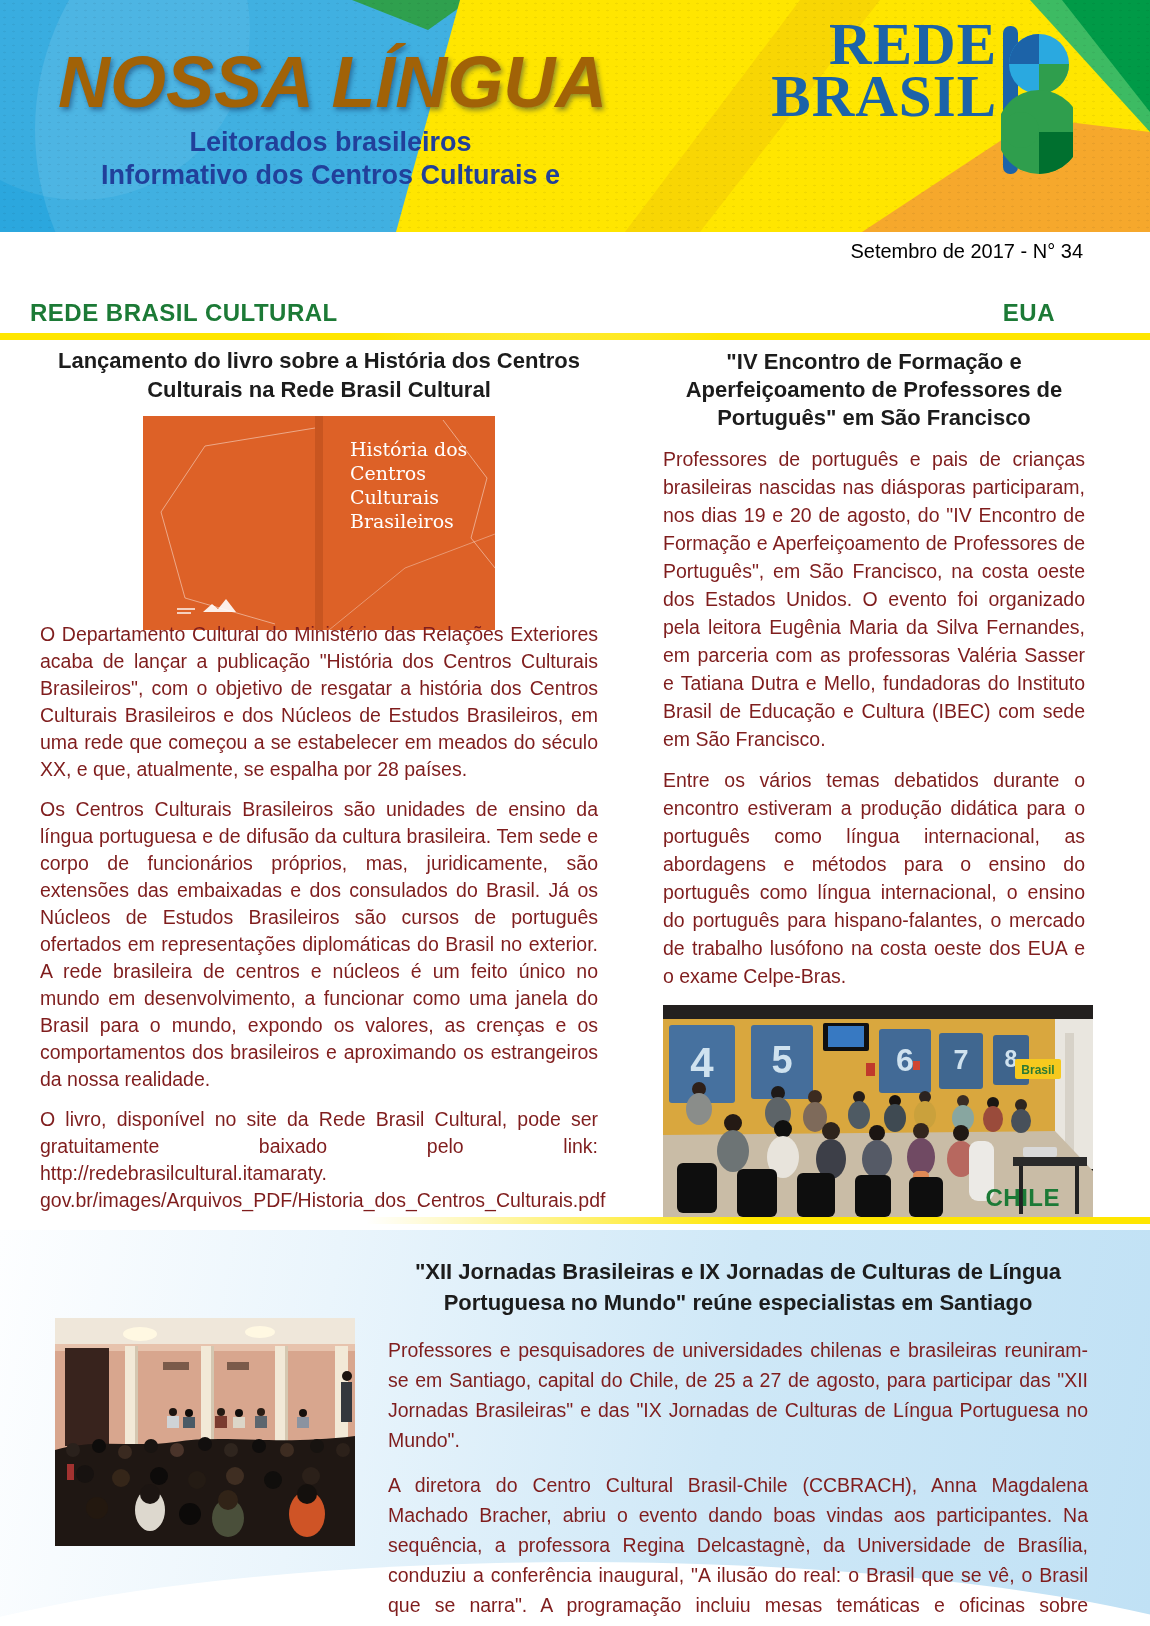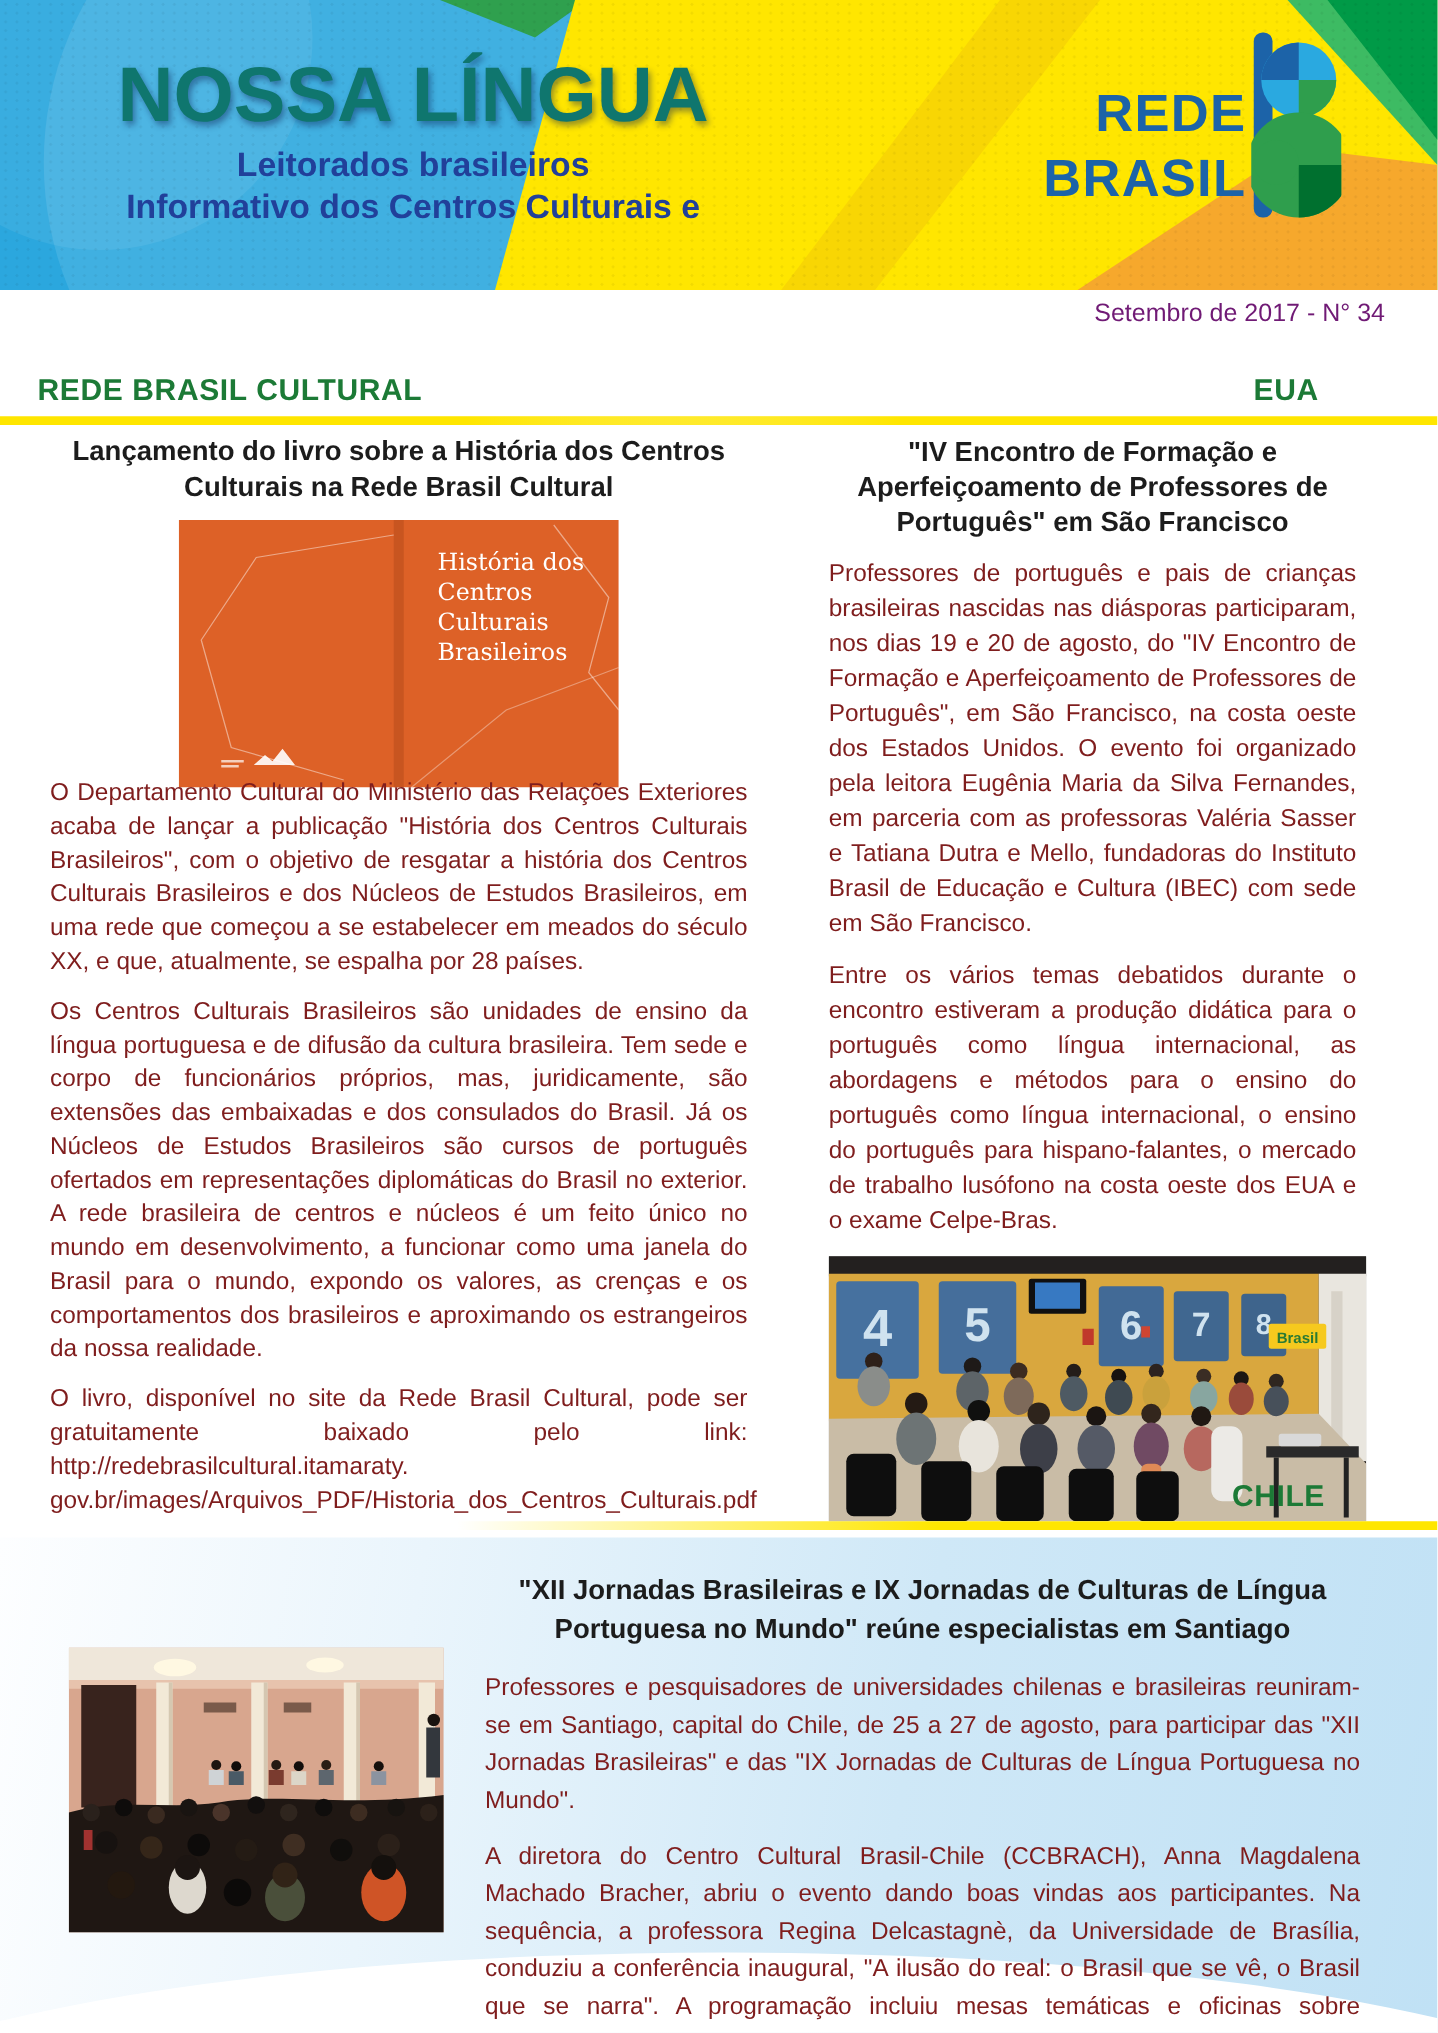--- a/index.html
+++ b/index.html
@@ -12,38 +12,38 @@
   
   .masthead{position:absolute;left:0;top:0;width:1150px;height:232px;overflow:hidden;}
   .masthead svg.mast-bg{position:absolute;left:0;top:0;width:100%;height:100%;}
   .masthead::after{
     content:"";position:absolute;inset:0;pointer-events:none;
     background-image:radial-gradient(rgba(0,0,0,.055) 1px,transparent 1.4px);
     background-size:9px 7px;
   }
   .mast-title-block{position:absolute;left:58px;top:46px;width:545px;text-align:center;z-index:2;}
   .mast-title{
-    font-size:62px;font-weight:bold;color:#0f766e;line-height:1;letter-spacing:0px;
-    text-shadow:2px 3px 5px rgba(10,30,80,.45);white-space:nowrap;
+    font-size:72px;font-weight:bold;color:#a16207;line-height:1;letter-spacing:0px;
+    text-shadow:2px 3px 5px rgba(10,30,80,.45);white-space:nowrap;font-style:italic;
   }
   .mast-sub{font-size:27px;font-weight:bold;color:#21409a;line-height:33px;margin-top:8px;}
   .brand-text{
     position:absolute;right:153px;top:18px;text-align:right;z-index:2;
-    font-family:Liberation Sans, sans-serif;font-weight:bold;color:#1c63a8;
-    font-size:42px;line-height:52px;letter-spacing:1px;margin-top:47px;
+    font-family:Liberation Serif, serif;font-weight:bold;color:#1c63a8;
+    font-size:59px;line-height:52px;letter-spacing:1px;
   }
   .b-mark{position:absolute;left:1001px;top:24px;z-index:2;}
   .brand-site{
     position:absolute;right:50px;top:186px;z-index:2;
     font-family:"DejaVu Serif",serif;font-style:italic;font-weight:bold;
     font-size:23px;color:#00913f;
   }
 
   
-  .issue-date{position:absolute;right:42px;top:240px;font-size:20px;color:#701a75;}
+  .issue-date{position:absolute;right:67px;top:240px;font-size:20px;color:#000000;}
   .sec-heading{position:absolute;font-size:24px;font-weight:bold;color:#1c7a36;letter-spacing:.5px;}
   .h-rbc{left:30px;top:299px;}
   .h-eua{right:95px;top:299px;}
   .h-chile{right:90px;top:1184px;}
   .rule{position:absolute;height:7px;}
   .rule-left{left:0;top:333px;width:830px;background:linear-gradient(to right,#ffe600 45%,rgba(255,230,0,0) 97%);}
   .rule-eua{right:0;top:333px;width:860px;background:linear-gradient(to left,#ffe600 50%,rgba(255,230,0,0) 98%);}
   .rule-chile{right:0;top:1217px;width:800px;background:linear-gradient(to left,#ffe600 50%,rgba(255,230,0,0) 98%);}
 
   

